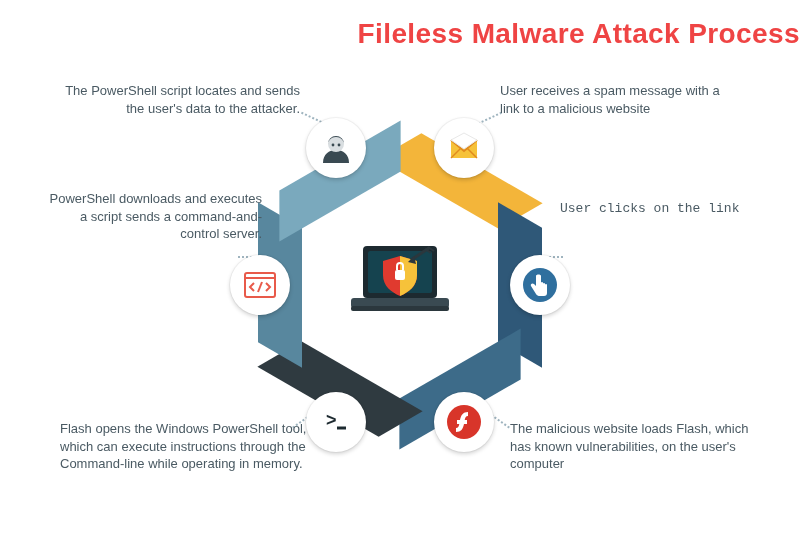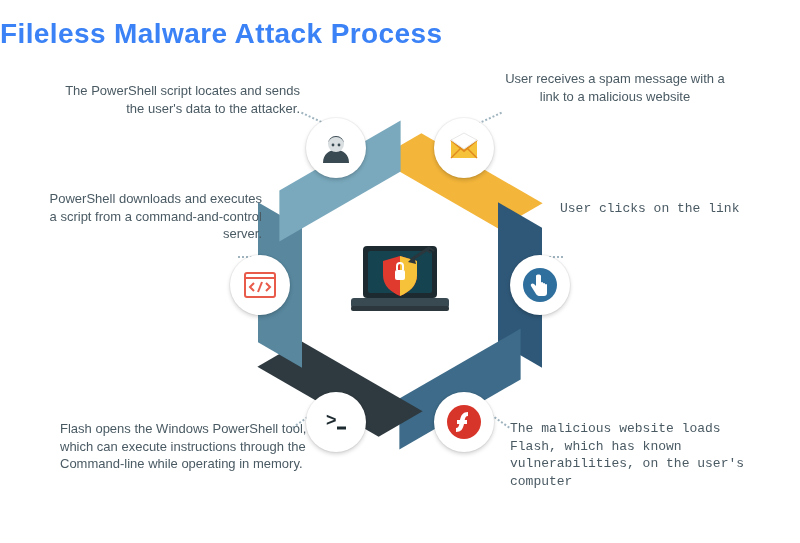--- a/index.html
+++ b/index.html
@@ -8,24 +8,24 @@
     height: 543px;
     font-family: -apple-system, "Segoe UI", Arial, sans-serif;
     background: #fff;
     position: relative;
     overflow: hidden;
   }
   .title {
     position: absolute;
     top: 18px;
     left: 0; right: 0;
-    text-align: left;
+    text-align: right;
     font-size: 28px;
     font-weight: 700;
-    color: #3b82f6;
+    color: #ef4444;
     letter-spacing: 0.4px;
   }
   .hex-container {
     position: absolute;
     left: 400px;
     top: 285px;
     width: 0; height: 0;
   }
   
   .seg {
@@ -86,23 +86,23 @@
     display: flex; align-items: center; justify-content: center;
   }
 
   
   .cap {
     position: absolute;
     font-size: 13px;
     line-height: 1.35;
     color: #4a5a63;
   }
-  .cap-tr { left: 500px; top:  70px; width: 230px; text-align: center; }
+  .cap-tr { left: 500px; top:  82px; width: 230px; text-align: left; }
   .cap-r  { left: 560px; top: 200px; width: 210px; text-align: left; font-family: Liberation Mono, monospace; }
-  .cap-br { left: 510px; top: 420px; width: 250px; text-align: left; font-family: Liberation Mono, monospace; }
+  .cap-br { left: 510px; top: 420px; width: 250px; text-align: left; }
   .cap-bl { left:  60px; top: 420px; width: 250px; }
   .cap-l  { left:  42px; top: 190px; width: 220px; text-align: right; }
   .cap-tl { left:  60px; top:  82px; width: 240px; text-align: right; }
 
   
   .dots {
     position: absolute;
     border-top: 2px dotted #9fb4bf;
     height: 0;
   }
@@ -201,14 +201,14 @@
       <circle cx="16" cy="16" r="1.4" fill="#3a4a52"></circle>
       <circle cx="22" cy="16" r="1.4" fill="#3a4a52"></circle>
     </svg>
   </div>
 </div>
 
 <div class="cap cap-tr">User receives a spam message with a link to a malicious website</div>
 <div class="cap cap-r">User clicks on the link</div>
 <div class="cap cap-br">The malicious website loads Flash, which has known vulnerabilities, on the user's computer</div>
 <div class="cap cap-bl">Flash opens the Windows PowerShell tool, which can execute instructions through the Command-line while operating in memory.</div>
-<div class="cap cap-l">PowerShell downloads and executes a script from a command-and-control server.</div>
+<div class="cap cap-l">PowerShell downloads and executes a script sends a command-and-control server.</div>
 <div class="cap cap-tl">The PowerShell script locates and sends the user's data to the attacker.</div>
 
 </body></html>

